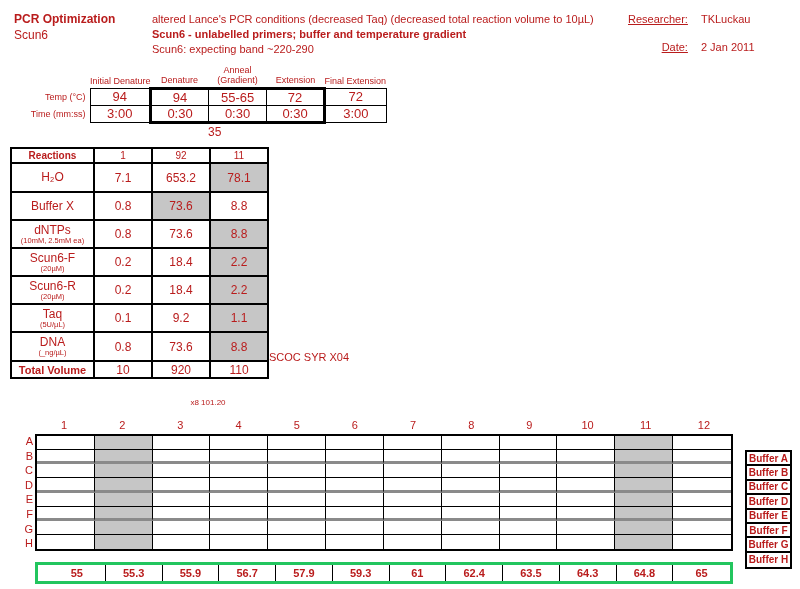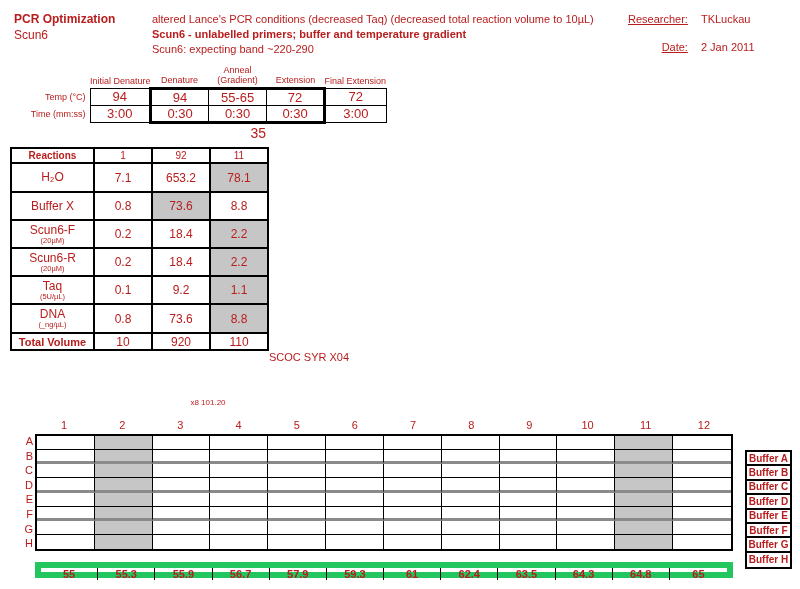--- a/index.html
+++ b/index.html
@@ -23,21 +23,21 @@
   .cycle-wrap { position:absolute; left:2px; top:64px; }
   table.cycle { border-collapse:collapse; table-layout:fixed; }
   table.cycle td { text-align:center; padding:0; }
   .cycle .lblcol { width:88px; border:none; font-size:9px; text-align:right; padding-right:4px;margin-top:16px; }
   .cycle .hd  { border:none; font-size:9px; line-height:10px; vertical-align:bottom;
                 height:24px; padding-bottom:2px; white-space:nowrap; }
   .cycle .hd.wrap2 { white-space:pre-line; }
   .cycle .val { border:1.5px solid #000; width:58px; height:16px; font-size:13px; }
   .cycle .cl { border-left:3px solid #000; }  .cycle .cr { border-right:3px solid #000; }
   .cycle .ct { border-top:3px solid #000; }   .cycle .cb { border-bottom:3px solid #000; }
-  .cycles-note { position:absolute; left:208px; top:125px; width:58px; text-align:right; font-size:14px; }
+  .cycles-note { position:absolute; left:208px; top:125px; width:58px; text-align:left; font-size:12px; }
 
   
   .mm-wrap { position:absolute; left:10px; top:145px; width:258px; }
   .mm-groups { display:flex; padding-left:139px; font-size:11px; font-weight:bold; height:15px; }
   .mm-groups span { width:58px; text-align:center; }
   table.mm { border-collapse:collapse; table-layout:fixed; width:257px; margin-top:2px; }
   table.mm td { border:2px solid #000; text-align:center; font-size:12px; padding:0; vertical-align:middle; }
   table.mm col.c0 { width:83px; } table.mm col.c1 { width:58px; }
   table.mm col.c2 { width:58px; } table.mm col.c3 { width:58px; }
   .mm .r-head td { font-size:10px; height:15px; }
@@ -67,22 +67,22 @@
   .well.pair-end { border-bottom:3px solid #8a8a8a; }
   .well.last-row { border-bottom:none; }
 
   .buffers { position:absolute; left:745px; top:434px; width:47px; height:119px;
              border:2px solid #000; display:grid; grid-template-rows:repeat(8,1fr);margin-top:16px; }
   .buffers div { border-bottom:2px solid #000; font-size:10px; font-weight:bold;
                  text-align:center; display:flex; align-items:center; justify-content:center; }
   .buffers div:last-child { border-bottom:none; }
 
   
-  .gradient { position:absolute; left:35px; top:562px; width:698px; height:16px;
-              border:6px solid #22c55e; display:grid; grid-template-columns:repeat(12,1fr); }
+  .gradient { position:absolute; left:35px; top:562px; width:698px; height:22px;
+              border:3px solid #22c55e; display:grid; grid-template-columns:repeat(12,1fr);padding-left:11px; }
   .gradient span { border-right:1.5px solid #000; font-size:11px; font-weight:bold;
                    display:flex; align-items:center; justify-content:center; }
   .gradient span:last-child { border-right:none; }
 </style>
 </head>
 <body>
 
 <div class="page">
 
   <div class="hdr-left">
@@ -160,20 +160,29 @@
       <tr class="r-main">
         <td>
               <div class="main">Buffer X</div>
             </td>
         <td>0.8</td>
         <td class="shade">73.6</td>
         <td>8.8</td>
       </tr>
       <tr class="r-main">
         <td>
+              <div class="main">dNTPs</div>
+              <div class="sub">(10mM, 2.5mM ea)</div>
+            </td>
+        <td>0.8</td>
+        <td>73.6</td>
+        <td class="shade">8.8</td>
+      </tr>
+      <tr class="r-main">
+        <td>
               <div class="main">Scun6-F</div>
               <div class="sub">(20µM)</div>
             </td>
         <td>0.2</td>
         <td>18.4</td>
         <td class="shade">2.2</td>
       </tr>
       <tr class="r-main">
         <td>
               <div class="main">Scun6-R</div>

